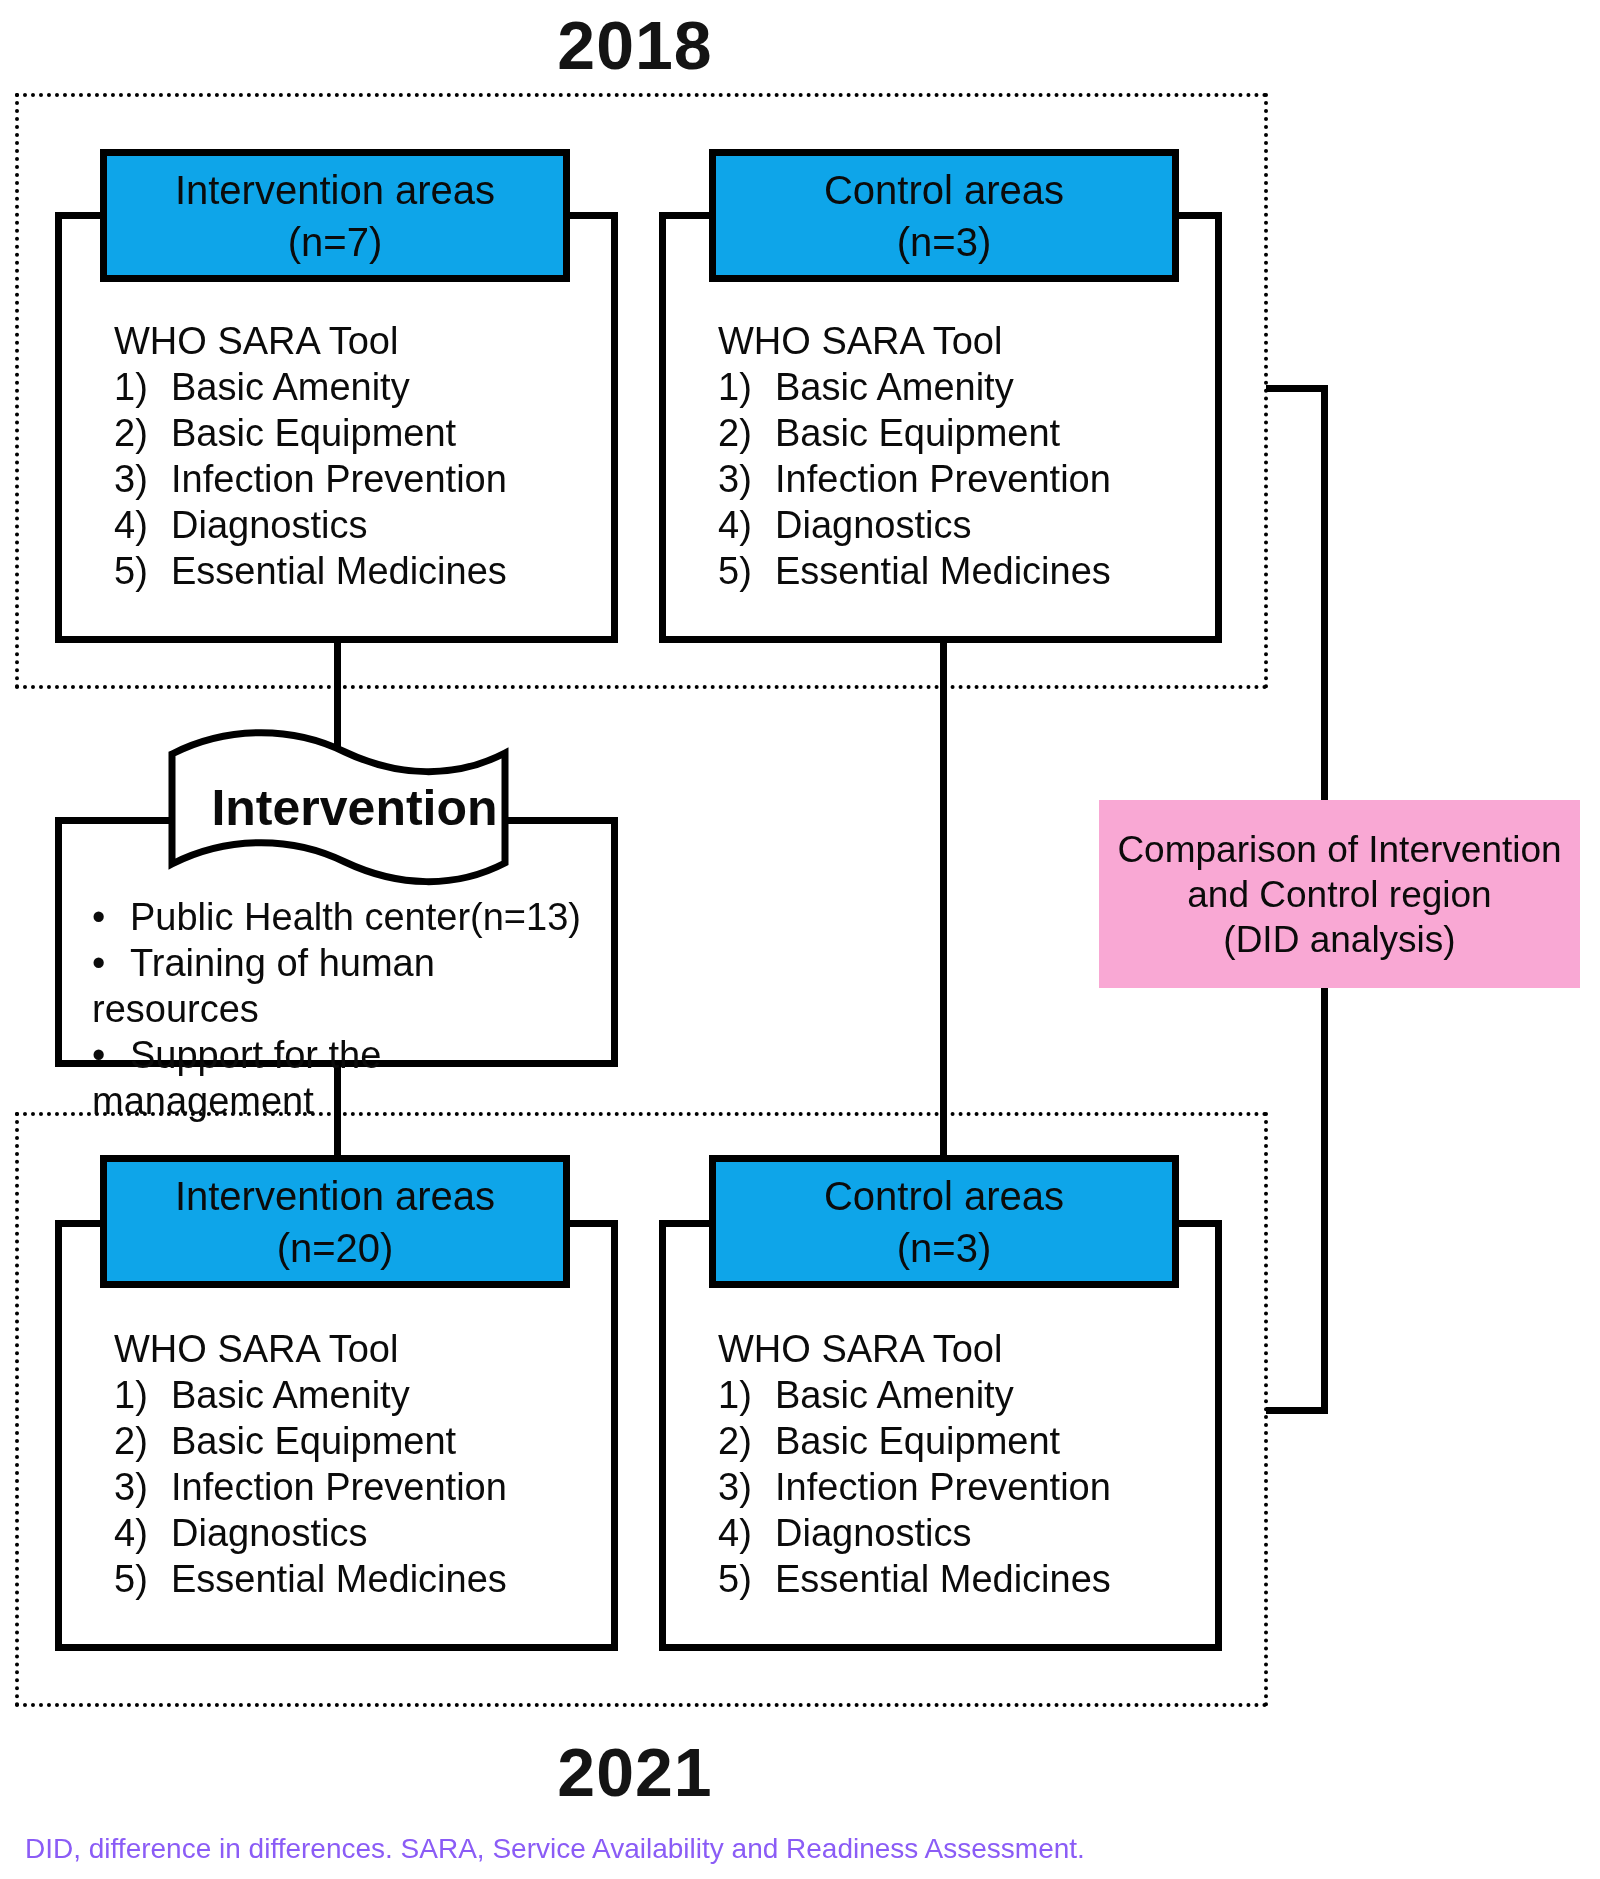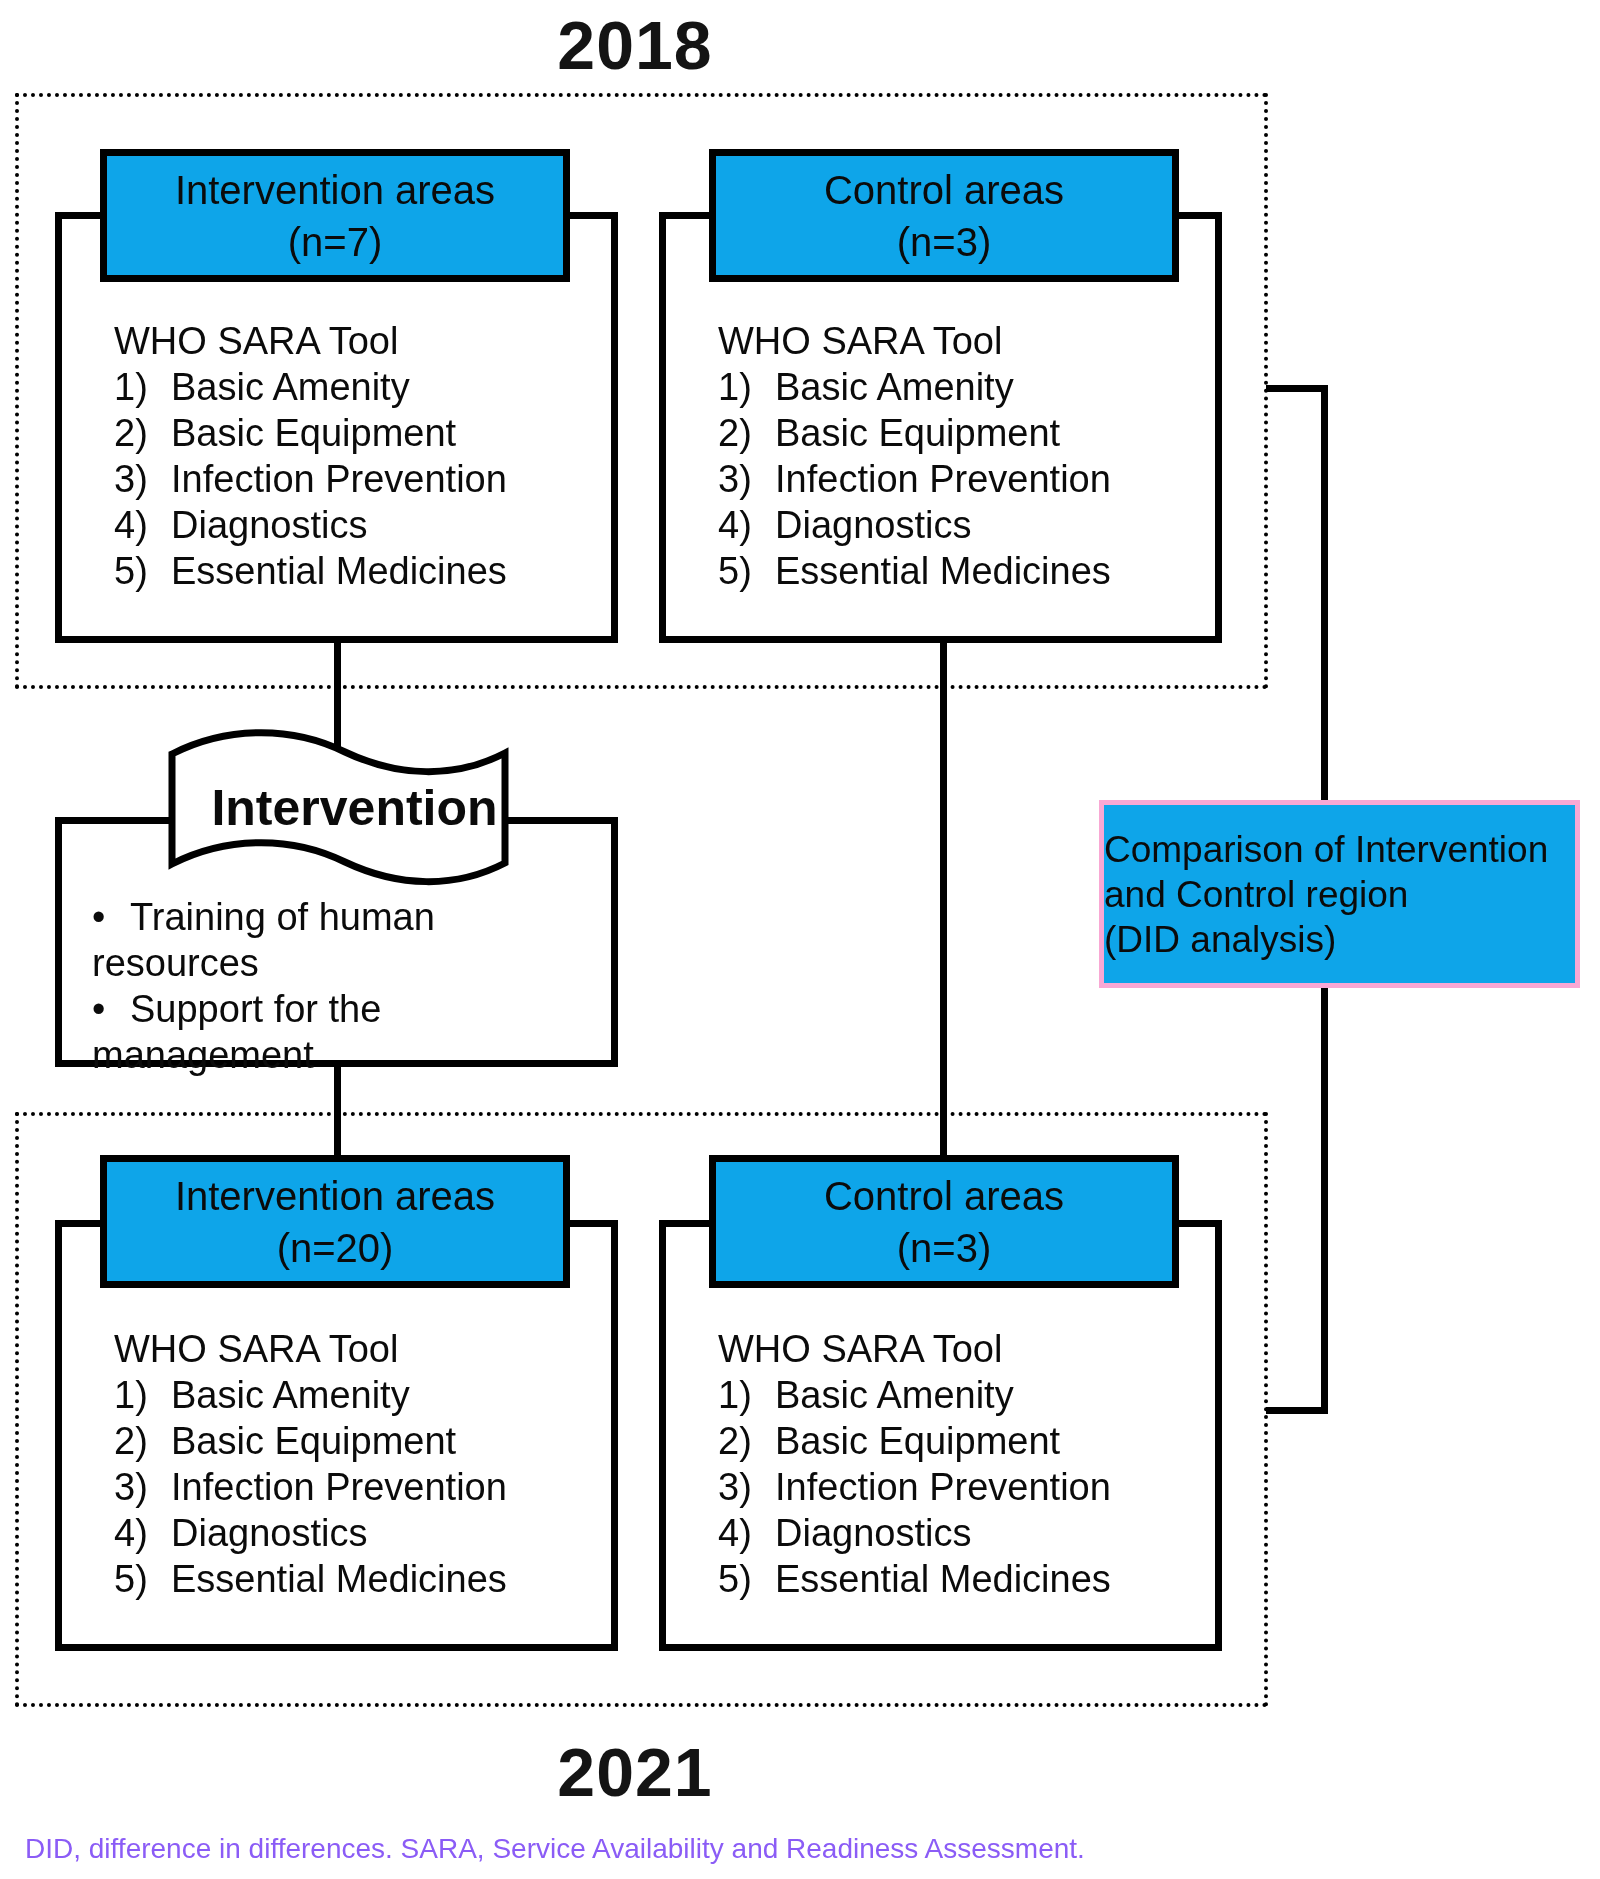--- a/index.html
+++ b/index.html
@@ -58,23 +58,23 @@
   .intervention-box {
     position:absolute; left:55px; top:817px; width:563px; height:250px;
     border:7px solid #000; background:#fff; z-index:3; font-size:38px; line-height:46px;
   }
   ul.iv-list { list-style:none; margin:0; padding:70px 6px 0 30px; }
   ul.iv-list li::before { content:"\2022"; display:inline-block; width:38px; }
 
   
   .compare-box {
     position:absolute; left:1099px; top:800px; width:481px; height:188px;
-    border:5px solid #f9a8d4; background:#0ea5e9; z-index:3;
+    border:5px solid #f9a8d4; background:#f9a8d4; z-index:3;
     display:flex; flex-direction:column; justify-content:center;
-    font-size:37px; line-height:45px;
+    text-align:center; font-size:37px; line-height:45px;
   }
 
   
   .footer-note {
     position:absolute; left:25px; top:1832px; width:1540px;
     font-size:28px; line-height:34px; color:#8b5cf6;
   }
 </style>
 </head>
 <body>
@@ -128,20 +128,21 @@
       </div>
     </div>
     <div class="title-box">
       <div>Control areas</div>
       <div>(n=3)</div>
     </div>
   </div>
 
   <div class="intervention-box">
     <ul class="iv-list">
+        <li><span>Public Health center(n=13)</span></li>
         <li><span>Training of human resources</span></li>
         <li><span>Support for the management</span></li>
       </ul>
   </div>
   <svg class="ribbon-wrap" viewBox="125 690 430 225">
     <path d="M 172,754 C 225,727 290,725 345,752 C 398,777 455,779 505,753 L 505,863 C 455,889 398,887 345,862 C 290,835 225,837 172,864 Z" fill="#ffffff" stroke="#000000" stroke-width="7" stroke-linejoin="miter"></path>
   </svg>
   <div class="ribbon-label">Intervention</div>
 
   <div class="row-2021 col-left">

